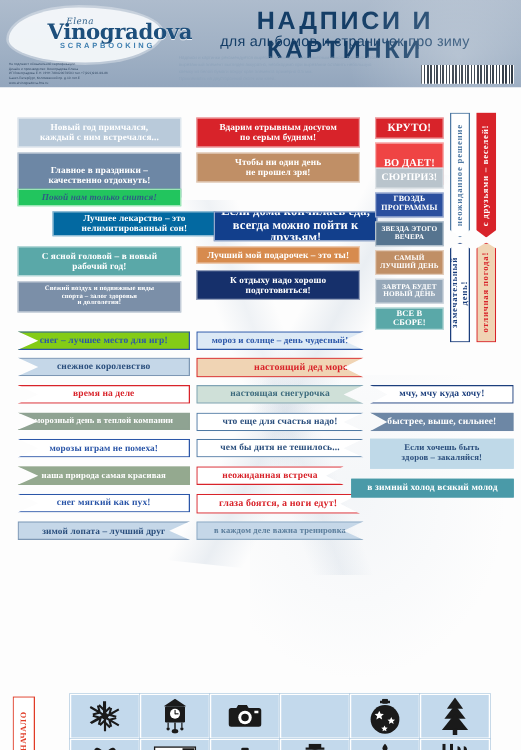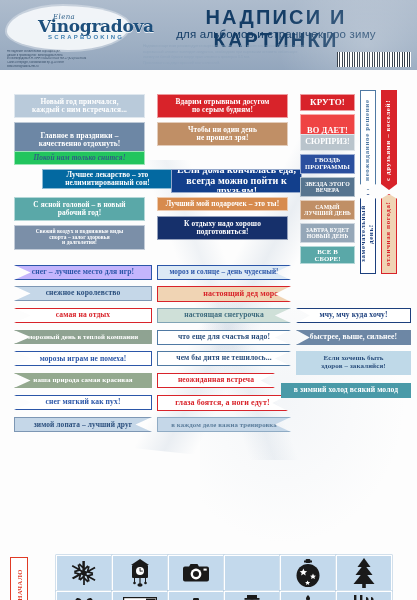--- a/index.html
+++ b/index.html
@@ -226,23 +226,23 @@
 ЛУЧШИЙ ДЕНЬ</div>
     <div class="lbl rect" style="left: 300px; top: 153px; width: 55px; height: 20px; font-size: 5.8px; background: rgb(149, 167, 184); color: rgb(255, 255, 255);">ЗАВТРА БУДЕТ
 НОВЫЙ ДЕНЬ</div>
     <div class="lbl rect" style="left: 300px; top: 176px; width: 55px; height: 18px; font-size: 6.8px; background: rgb(90, 168, 168); color: rgb(255, 255, 255);">ВСЕ В СБОРЕ!</div>
 
     <div class="lbl pennant-up vert" style="left: 360px; top: 20px; width: 16px; height: 100px; font-size: 7px; background: rgb(255, 255, 255); color: rgb(79, 121, 163); border: 1px solid rgb(79, 121, 163);">неожиданное решение</div>
     <div class="lbl pennant-up vert" style="left: 381px; top: 20px; width: 16px; height: 100px; font-size: 7px; background: rgb(216, 35, 42); color: rgb(255, 255, 255); border: 1px solid rgb(216, 35, 42);">с друзьями – веселей!</div>
     <div class="lbl pennant vert" style="left: 360px; top: 124px; width: 16px; height: 80px; font-size: 7px; background: rgb(255, 255, 255); color: rgb(28, 63, 125); border: 1px solid rgb(28, 63, 125);">замечательный день!</div>
     <div class="lbl pennant vert" style="left: 381px; top: 124px; width: 16px; height: 80px; font-size: 7px; background: rgb(240, 212, 180); color: rgb(216, 35, 42); border: 1px solid rgb(216, 35, 42);">отличная погода!</div>
 
-    <div class="lbl flag-l" style="left: 14px; top: 195px; width: 138px; height: 15px; font-size: 7.6px; background: #c4b5fd; color: rgb(43, 86, 168); border: 1px solid rgb(43, 86, 168);">снег – лучшее место для игр!</div>
+    <div class="lbl flag-l" style="left: 14px; top: 195px; width: 138px; height: 15px; font-size: 7.6px; background: #84cc16; color: rgb(43, 86, 168); border: 1px solid rgb(43, 86, 168);">снег – лучшее место для игр!</div>
     <div class="lbl flag-l" style="left: 14px; top: 216px; width: 138px; height: 15px; font-size: 7.6px; background: rgb(197, 215, 232); color: rgb(43, 79, 125); border: 1px solid rgb(125, 151, 180);">снежное королевство</div>
-    <div class="lbl flag-l" style="left: 14px; top: 238px; width: 138px; height: 15px; font-size: 7.6px; background: rgb(255, 255, 255); color: rgb(216, 35, 42); border: 1px solid rgb(216, 35, 42);">самая на отдых</div>
+    <div class="lbl flag-l" style="left: 14px; top: 238px; width: 138px; height: 15px; font-size: 7.6px; background: rgb(255, 255, 255); color: rgb(216, 35, 42); border: 1px solid rgb(216, 35, 42);">время на деле</div>
     <div class="lbl flag-l" style="left: 14px; top: 260px; width: 138px; height: 14px; font-size: 6.8px; background: rgb(143, 163, 146); color: rgb(255, 255, 255); border: 1px solid rgb(143, 163, 146);">морозный день в теплой компании</div>
     <div class="lbl flag-l" style="left: 14px; top: 281px; width: 138px; height: 15px; font-size: 7.4px; background: rgb(255, 255, 255); color: rgb(43, 86, 168); border: 1px solid rgb(43, 86, 168);">морозы играм не помеха!</div>
     <div class="lbl flag-l" style="left: 14px; top: 303px; width: 138px; height: 15px; font-size: 7px; background: rgb(148, 169, 143); color: rgb(255, 255, 255); border: 1px solid rgb(148, 169, 143);">наша природа самая красивая</div>
     <div class="lbl flag-l" style="left: 14px; top: 325px; width: 138px; height: 15px; font-size: 7.6px; background: rgb(255, 255, 255); color: rgb(43, 86, 168); border: 1px solid rgb(43, 86, 168);">снег мягкий как пух!</div>
     <div class="lbl flag-r" style="left: 14px; top: 347px; width: 138px; height: 15px; font-size: 7.4px; background: rgb(197, 215, 232); color: rgb(43, 79, 125); border: 1px solid rgb(125, 151, 180);">зимой лопата – лучший друг</div>
 
     <div class="lbl flag-r" style="left: 157px; top: 195px; width: 134px; height: 15px; font-size: 7.2px; background: rgb(220, 233, 245); color: rgb(43, 86, 168); border: 1px solid rgb(43, 86, 168);">мороз и солнце – день чудесный!</div>
     <div class="lbl flag-r" style="left: 157px; top: 216px; width: 134px; height: 16px; font-size: 8px; background: rgb(240, 212, 180); color: rgb(216, 35, 42); border: 1px solid rgb(216, 35, 42); padding-left: 40px;">настоящий дед мороз</div>
     <div class="lbl flag-r" style="left: 157px; top: 238px; width: 134px; height: 15px; font-size: 7.6px; background: rgb(207, 224, 216); color: rgb(61, 107, 125); border: 1px solid rgb(127, 163, 180);">настоящая снегурочка</div>
     <div class="lbl flag-r" style="left: 157px; top: 260px; width: 134px; height: 15px; font-size: 7.6px; background: rgb(255, 255, 255); color: rgb(43, 79, 125); border: 1px solid rgb(79, 121, 163);">что еще для счастья надо!</div>

